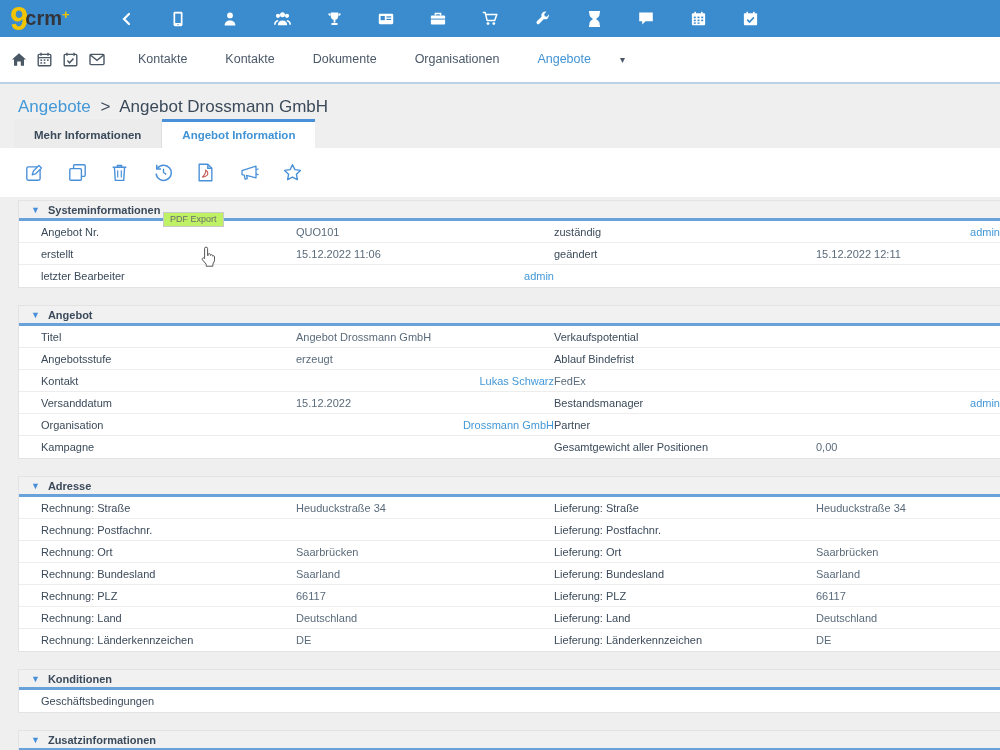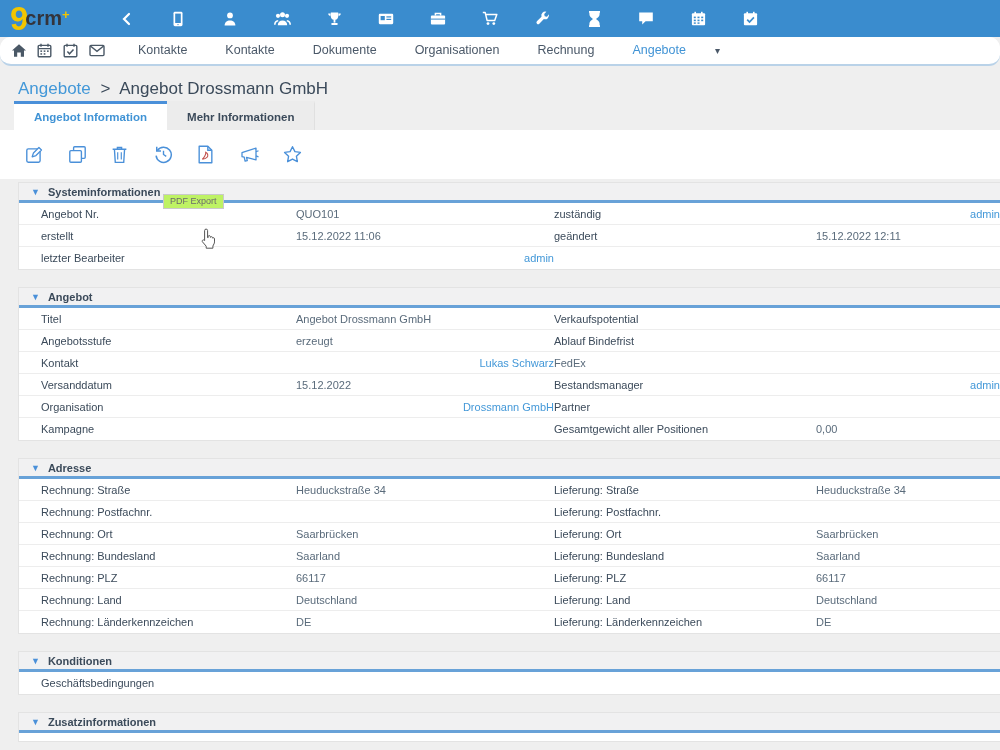--- a/index.html
+++ b/index.html
@@ -7,22 +7,22 @@
     font-family:"Liberation Sans", sans-serif; }
   
   .topbar { height:37px; background:#3a8cce; display:flex; align-items:center; padding-left:10px; }
   .logo { display:flex; align-items:center; cursor:pointer; }
   .logo-9 { color:#f2c500; font-size:33px; font-weight:bold; line-height:30px; letter-spacing:-1px; }
   .logo-crm { color:#33343c; font-size:20px; font-weight:bold; margin-left:-2px; }
   .logo-plus { color:#f2c500; font-size:13px; font-weight:bold; vertical-align:6px; }
   .topbar-icons { display:flex; align-items:center; margin-left:40px; gap:19px; }
   .tb-ic { width:33px; height:24px; display:flex; align-items:center; justify-content:center; cursor:pointer; }
   
-  .modnav { height:29px; background:#ffffff; border-bottom:2px solid #b9d2e8;
-    display:flex; align-items:center; padding-left:10px;border-radius:11px; }
+  .modnav { height:47px; background:#ffffff; border-bottom:2px solid #b9d2e8;
+    display:flex; align-items:center; padding-left:10px; }
   .modnav-icons { display:flex; align-items:center; gap:9px; }
   .mn-ic { width:17px; height:17px; display:flex; align-items:center; justify-content:center; cursor:pointer; }
   .modnav-items { display:flex; align-items:center; margin-left:14px; }
   .mn-item { padding:0 19px; font-size:12.5px; color:#4a5868; cursor:pointer; line-height:33px; }
   .mn-item.active { color:#4093d5; }
   .mn-caret { color:#4a5868; font-size:10px; padding:0 10px; cursor:pointer; }
   
   .breadcrumb { padding:13px 10px 0 18px; height:35px; font-size:17px; font-weight:normal; color:#3b4a5a; }
   .breadcrumb .bc-link { color:#4398d8; cursor:pointer; }
   .breadcrumb .bc-sep { color:#3b4a5a; margin:0 5px; }
@@ -198,37 +198,36 @@
           <rect x="1" y="1.4" width="14" height="10.2" rx="1" fill="none" stroke="#4a5866" stroke-width="1.4"></rect>
           <path d="M1.4 2l6.6 5.4L14.6 2" stroke="#4a5866" stroke-width="1.4" fill="none"></path>
         </svg>
       </span>
   </div>
   <div class="modnav-items">
     <span class="mn-item">Kontakte</span>
     <span class="mn-item">Kontakte</span>
     <span class="mn-item">Dokumente</span>
     <span class="mn-item">Organisationen</span>
-    <span class="mn-item">Rechnung</span>
     <span class="mn-item active">Angebote</span>
     <span class="mn-caret">▾</span>
   </div>
 </div>
 
 <div class="content">
 
   <div class="breadcrumb">
     <span class="bc-link">Angebote</span>
     <span class="bc-sep">&gt;</span>
     <span class="bc-current">Angebot Drossmann GmbH</span>
   </div>
 
   <div class="tabs">
+    <div class="tab inactive">Mehr Informationen</div>
     <div class="tab active">Angebot Information</div>
-    <div class="tab inactive">Mehr Informationen</div>
   </div>
 
   <div class="tooltip">PDF Export</div>
 
   <div class="toolbar">
     <span class="tool-ic"><svg width="19" height="19" viewBox="0 0 18 18">
           <rect x="1.7" y="3.7" width="12.6" height="12.6" rx="1.4" fill="none" stroke="#4a90d9" stroke-width="1.3"></rect>
           <path d="M6.8 11.2l1.2-3.6 5.2-5.2 2.4 2.4-5.2 5.2-3.6 1.2z" fill="#fff" stroke="#4a90d9" stroke-width="1.2" stroke-linejoin="round"></path>
         </svg></span>
     <span class="tool-ic"><svg width="19" height="19" viewBox="0 0 18 18">

